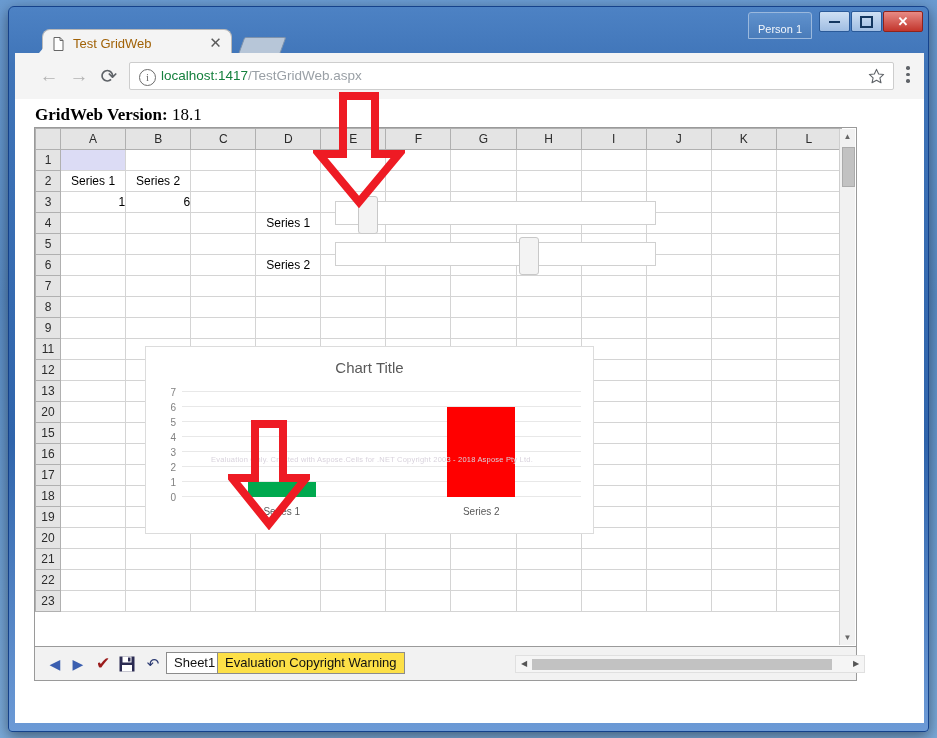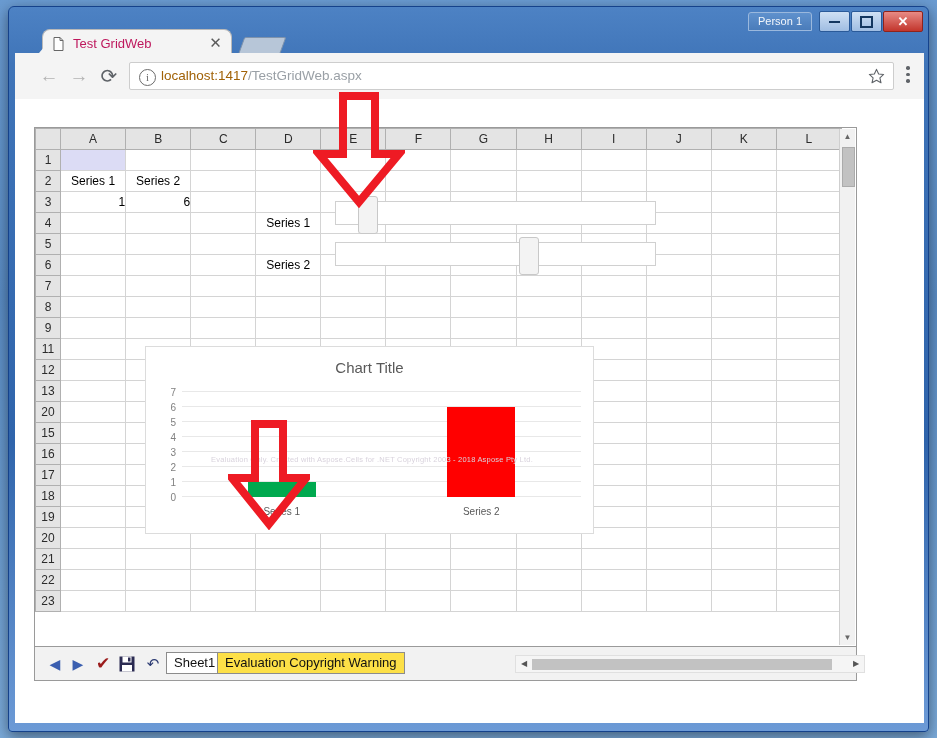--- a/index.html
+++ b/index.html
@@ -34,36 +34,36 @@
     border:1px solid #b9b9b9;border-bottom:none;
     box-sizing:border-box;
   }
   .tab:before{
     content:"";position:absolute;left:-10px;bottom:-1px;width:12px;height:14px;
     background:#f4f4f4;
     clip-path:polygon(100% 0,100% 100%,0 100%);
   }
   .tab-fav{position:absolute;left:10px;top:7px;width:11px;height:14px;}
   .tab-title{
-    position:absolute;left:30px;top:6px;font-size:13px;color:#be185d;
+    position:absolute;left:30px;top:6px;font-size:13px;color:#a16207;
     white-space:nowrap;overflow:hidden;width:130px;
   }
   .tab-close{
     position:absolute;right:8px;top:5px;width:15px;height:15px;
     font-size:15px;line-height:15px;text-align:center;color:#5a5a5a;cursor:default;
   }
   .newtab{
     position:absolute;left:228px;top:30px;width:40px;height:22px;
     background:#b7c6d8;border:1px solid #7f93ac;
     transform:skewX(-20deg);border-radius:2px;
   }
 
   .person-btn{
     position:absolute;right:115px;top:5px;
-    padding:2px 9px 3px 9px;
+    padding:10px 9px 3px 9px;
     font-size:11px;color:#f2f6fb;
     border:1px solid #9ab8dd;border-radius:3px 3px 0 0;
     background:linear-gradient(180deg,#5f91cd,#4a7cba);
   }
   .wbtns{position:absolute;right:4px;top:4px;display:flex;}
   .wbtn{
     width:29px;height:19px;margin-left:1px;
     border:1px solid #2a5a99;border-radius:2px;
     background:linear-gradient(180deg,#cfe0f4,#9fbde2);
     position:relative;
@@ -86,21 +86,21 @@
   .nav-reload{left:82px;color:#5f6368;font-size:20px;}
   .omnibox{
     position:absolute;left:114px;top:9px;width:765px;height:28px;
     background:#fff;border:1px solid #cdcdcd;border-radius:2px;box-sizing:border-box;
   }
   .info-ico{
     position:absolute;left:9px;top:6px;width:15px;height:15px;border:1.4px solid #6b6b6b;border-radius:50%;
     font-size:11px;line-height:14px;text-align:center;color:#6b6b6b;font-family:"Liberation Serif",serif;
   }
   .url{position:absolute;left:31px;top:5px;font-size:13.5px;color:#9aa0a6;white-space:nowrap;}
-  .url b{color:#a16207;font-weight:normal;}
+  .url b{color:#15803d;font-weight:normal;}
   .star{position:absolute;right:8px;top:5px;width:17px;height:17px;}
   .kebab{position:absolute;left:891px;top:13px;width:4px;height:20px;}
   .kebab i{display:block;width:3.5px;height:3.5px;border-radius:50%;background:#5f6368;margin-bottom:3px;}
 
   
   .page{
     position:absolute;left:3px;top:92px;width:909px;height:624px;
     background:#ffffff;overflow:hidden;
   }
   .gwver{
@@ -232,20 +232,24 @@
 
      <div class="kebab">
        <i></i>
             <i></i>
             <i></i>
      </div>
    </div>
 
    <div class="page">
 
+     <div class="gwver">
+       <span>GridWeb Version:</span>
+       <span class="v">18.1</span>
+     </div>
 
      <div class="gridwrap">
        <table class="grid">
          <thead>
            <tr>
              <th class="corner"></th>
            <th style="width: 65px;">A</th>
                   <th style="width: 65px;">B</th>
                   <th style="width: 65px;">C</th>
                   <th style="width: 65px;">D</th>

